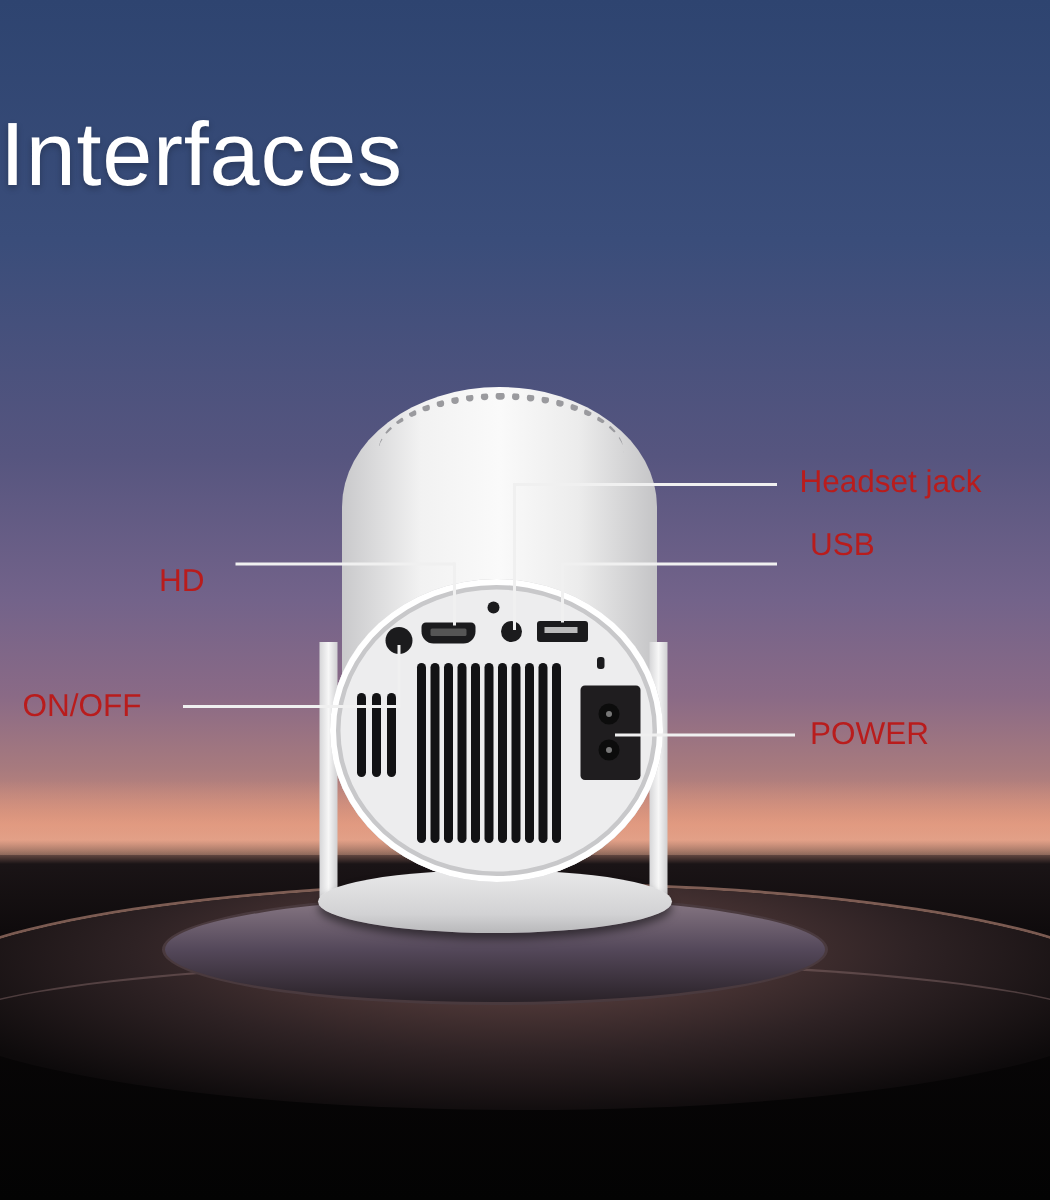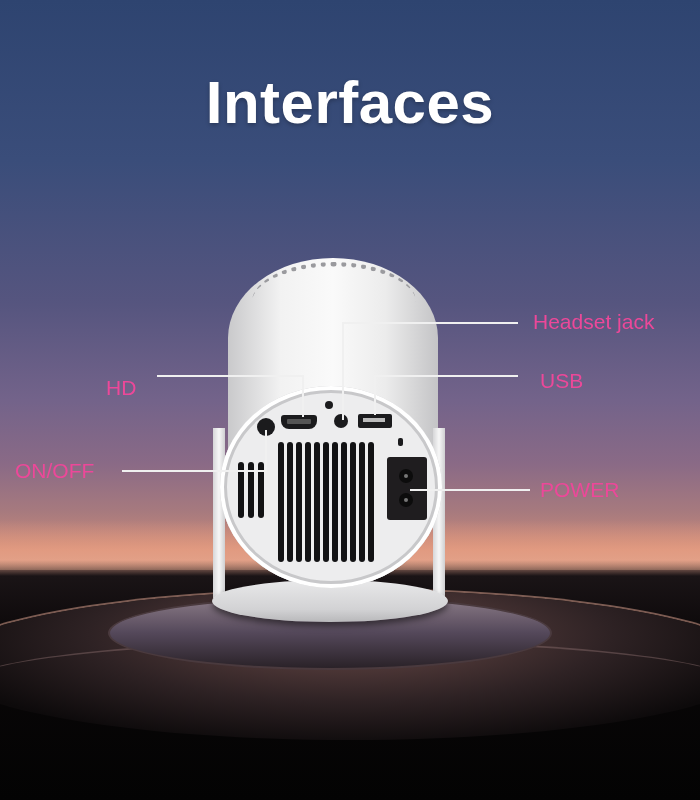--- a/index.html
+++ b/index.html
@@ -2,22 +2,22 @@
 <html><head>
   <meta charset="utf-8">
   <style>
     html, body { margin: 0; padding: 0; }
     body { width: 700px; height: 800px; overflow: hidden; position: relative;
       font-family: "Liberation Sans", sans-serif; }
     .bg { position: absolute; inset: 0;
       background: linear-gradient(180deg, #2e4470 0%, #3a4d7a 20%, #56557f 38%, #73638a 50%, #8a6a86 58%, #a77a7e 64%, #c8897a 68%, #d99a86 70%, #1a1416 72%, #0a0708 80%, #030303 100%); }
     .glow { position: absolute; left: 0; right: 0; top: 520px; height: 50px;
       background: linear-gradient(180deg, rgba(230,160,130,0) 0%, rgba(235,160,130,0.65) 60%, rgba(240,180,150,0.3) 100%); }
-    .title { position: absolute; top: 68px; left: 0; width: 700px; text-align: center;
-      color: #ffffff; font-weight: bold; font-size: 60px; letter-spacing: 0.5px;
+    .title { position: absolute; top: 68px; left: 0; width: 700px; 
+      color: #ffffff; font-weight: normal; font-size: 60px; letter-spacing: 0.5px;
       text-shadow: 0 2px 4px rgba(0,0,0,0.25); }
     
     .disc-outer { position: absolute; left: -60px; top: 590px; width: 820px; height: 150px; border-radius: 50%;
       background: radial-gradient(ellipse at 50% 30%, #6a4a48 0%, #2e2224 45%, #0d0a0b 75%);
       box-shadow: 0 -2px 0 rgba(230,170,150,0.5); }
     .disc-ring2 { position: absolute; left: -40px; top: 640px; width: 780px; height: 90px; border-radius: 50%;
       border-top: 2px solid rgba(140,110,110,0.45); }
     .disc-inner { position: absolute; left: 108px; top: 596px; width: 440px; height: 70px; border-radius: 50%;
       background: linear-gradient(180deg, #8a7a86 0%, #54485a 50%, #2a2228 100%);
       border: 2px solid #4a3a3e; }
@@ -41,21 +41,21 @@
     .usb::after { content: ""; position: absolute; left: 5px; top: 4px; width: 22px; height: 4px; background: #bbb; }
     .jack { left: 334px; top: 414px; width: 14px; height: 14px; border-radius: 50%; }
     .led { left: 325px; top: 401px; width: 8px; height: 8px; border-radius: 50%; }
     .pwr-btn { left: 257px; top: 418px; width: 18px; height: 18px; border-radius: 50%; }
     .dot { left: 398px; top: 438px; width: 5px; height: 8px; border-radius: 2px; }
     .ac { left: 387px; top: 457px; width: 40px; height: 63px; border-radius: 3px; background: #1f1d1f; }
     .ac-hole { position: absolute; left: 12px; width: 14px; height: 14px; border-radius: 50%; background: #0c0c0c; }
     .ac-hole::after { content: ""; position: absolute; left: 5px; top: 5px; width: 4px; height: 4px; border-radius: 50%; background: #777; }
     .slot { position: absolute; width: 6px; background: #121214; border-radius: 3px; }
     
-    .label { position: absolute; color: #ec4899; font-size: 21px; }
+    .label { position: absolute; color: #b91c1c; font-size: 21px; }
     .line { position: absolute; background: #f0f0f0; }
   </style>
 </head>
 <body>
 
 <div class="bg"></div>
 <div class="glow"></div>
 
 <div class="title">Interfaces</div>
 
@@ -109,14 +109,14 @@
 <div class="line" style="left:374px;top:375px;width:2px;height:40px"></div>
 
 <div class="line" style="left:122px;top:470px;width:145px;height:2px"></div>
 <div class="line" style="left:265px;top:430px;width:2px;height:41px"></div>
 
 <div class="line" style="left:410px;top:489px;width:120px;height:2px"></div>
 
 <div class="label" style="left:106px;top:376px">HD</div>
 <div class="label" style="left:15px;top:459px">ON/OFF</div>
 <div class="label" style="left:533px;top:310px">Headset jack</div>
-<div class="label" style="left:540px;top:369px">USB</div>
+<div class="label" style="left:540px;top:352px">USB</div>
 <div class="label" style="left:540px;top:478px">POWER</div>
 
 </body></html>

